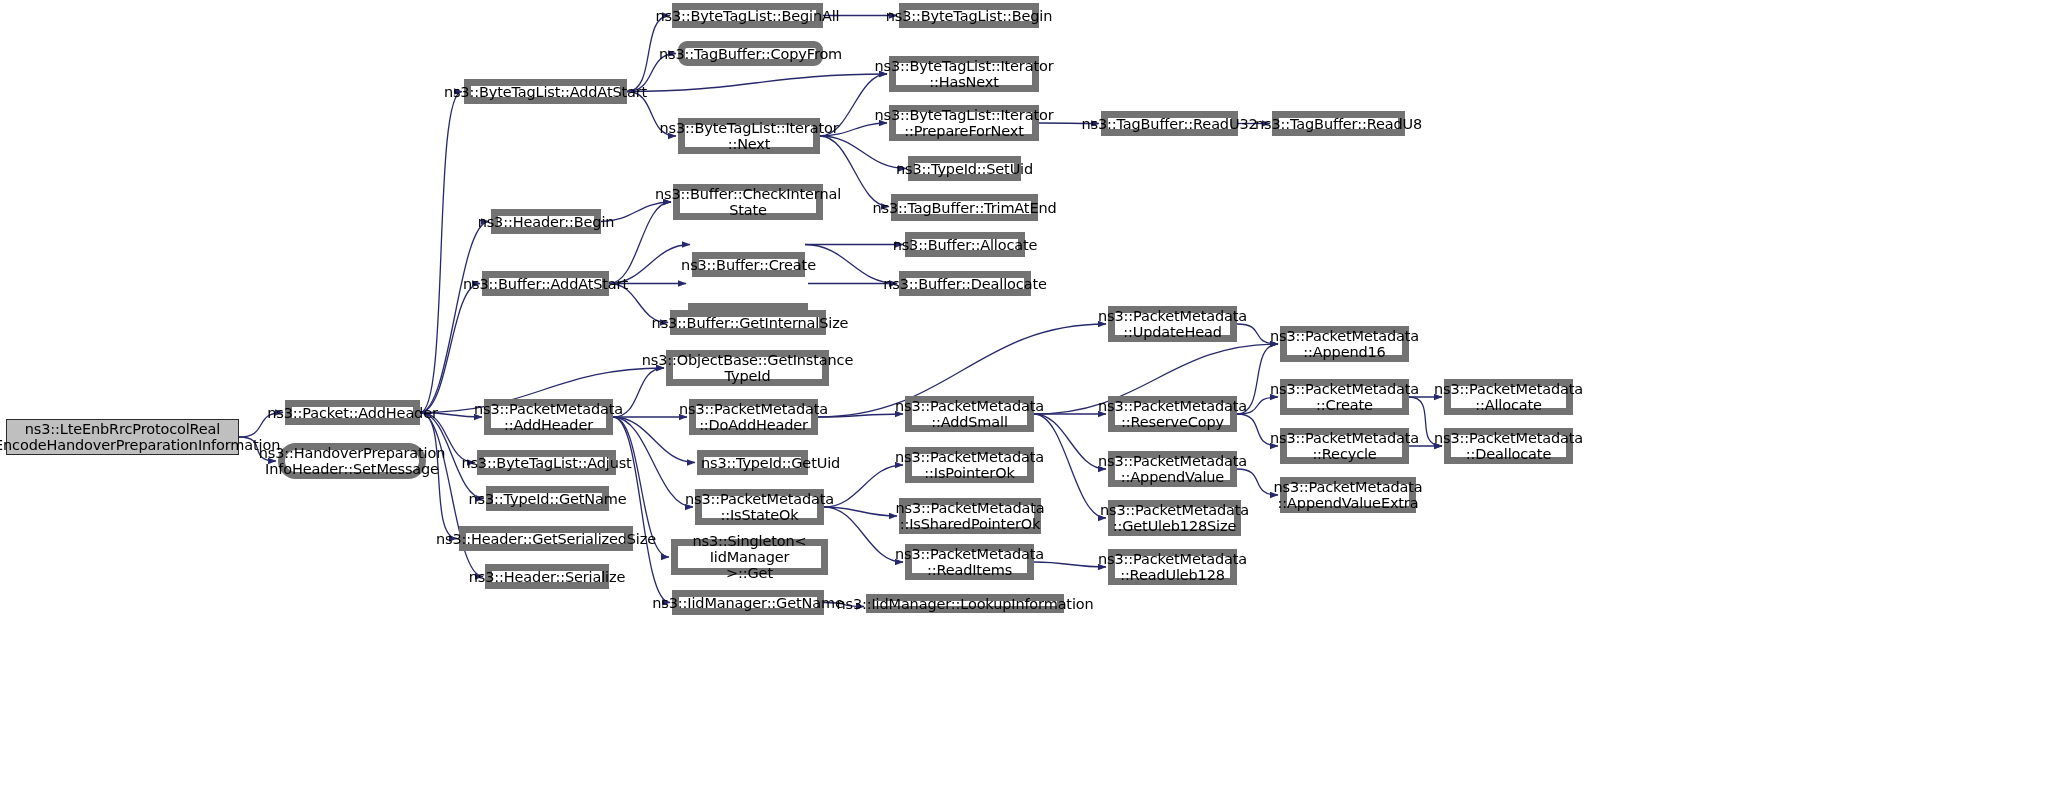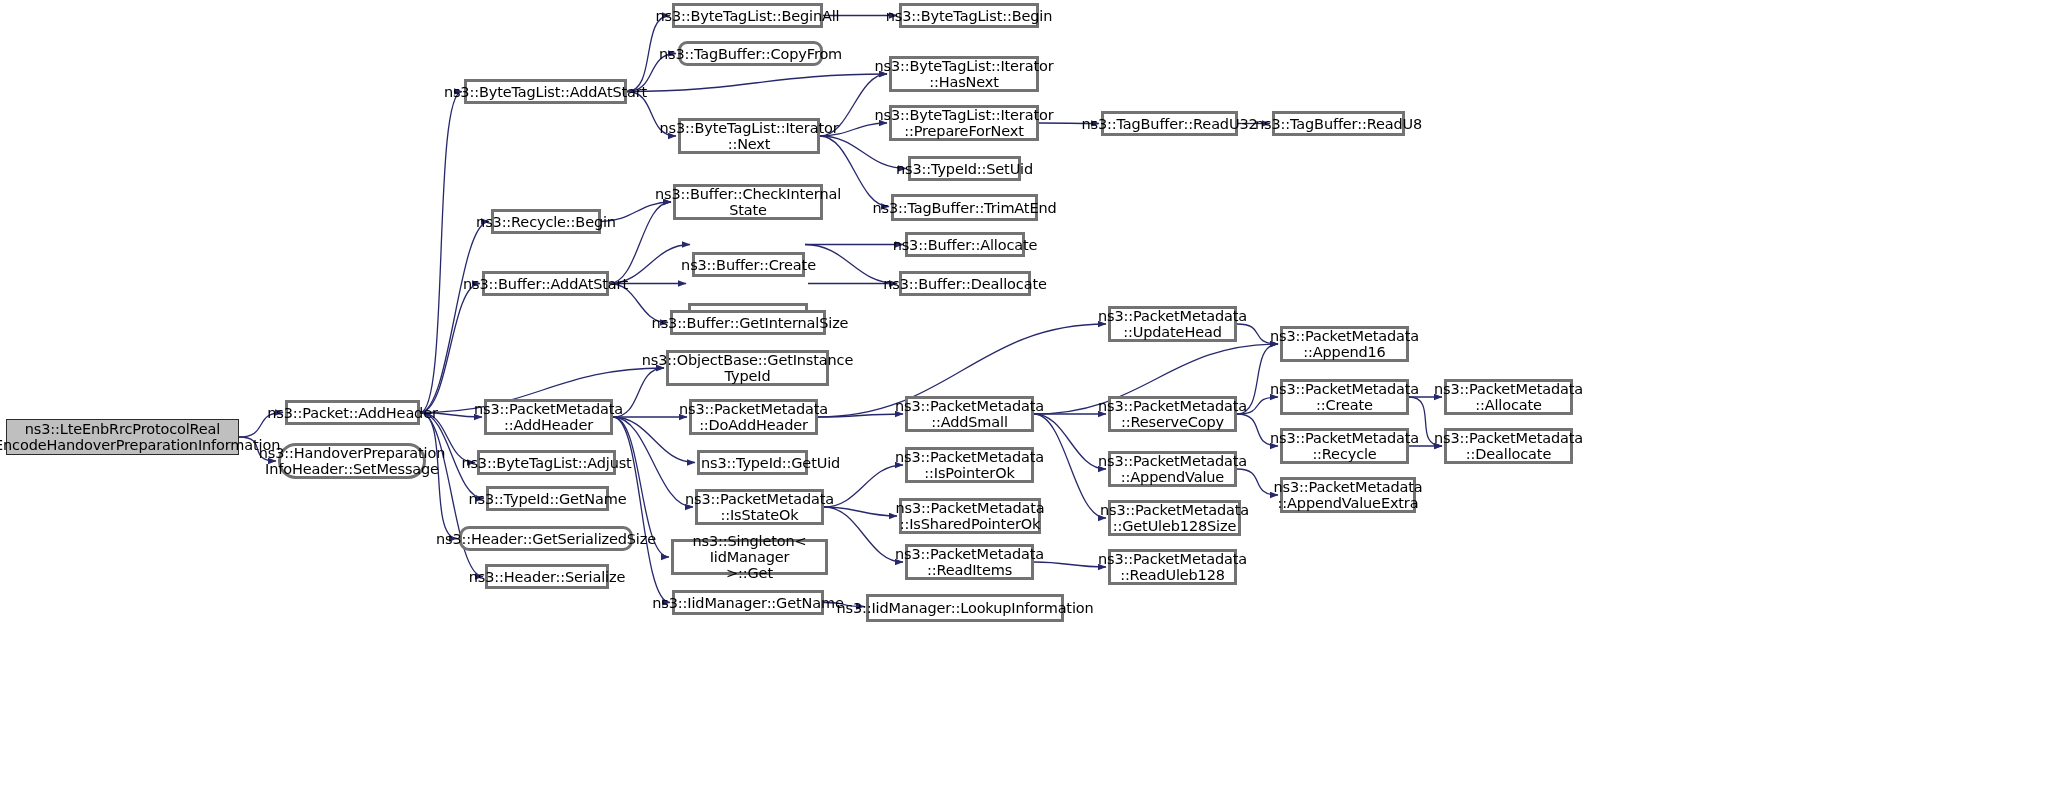--- a/index.html
+++ b/index.html
@@ -20,21 +20,21 @@
     left: 0;
     top: 0;
     width: 2051px;
     height: 812px;
     pointer-events: none;
   }
   .node {
     position: absolute;
     box-sizing: border-box;
     background: #ffffff;
-    border: 3px solid #737373;
+    border: 7px solid #737373;
     color: #000000;
     font-size: 14.5px;
     line-height: 16px;
     display: flex;
     align-items: center;
     justify-content: center;
     text-align: center;
     letter-spacing: -0.15px;
     white-space: pre-line;
     padding: 0 3px;
@@ -113,27 +113,27 @@
         <path d="M 1409 446 C 1439 446, 1412 446, 1442 446" fill="none" stroke="#27286b" stroke-width="1.3" marker-end="url(#arrow)"></path>
       </g>
   </svg>
   <div id="node-layer">
       <div class="node root" style="left: 6px; top: 419px; width: 233px; height: 36px;">ns3::LteEnbRrcProtocolReal
 ::DoEncodeHandoverPreparationInformation</div>
       <div class="node" style="left: 285px; top: 400px; width: 135px; height: 25px;">ns3::Packet::AddHeader</div>
       <div class="node" style="left: 278px; top: 443px; width: 148px; height: 36px; border-radius: 18px;">ns3::HandoverPreparation
 InfoHeader::SetMessage</div>
       <div class="node" style="left: 464px; top: 79px; width: 163px; height: 25px;">ns3::ByteTagList::AddAtStart</div>
-      <div class="node" style="left: 491px; top: 209px; width: 110px; height: 25px;">ns3::Recycle::Begin</div>
+      <div class="node" style="left: 491px; top: 209px; width: 110px; height: 25px;">ns3::Header::Begin</div>
       <div class="node" style="left: 482px; top: 271px; width: 127px; height: 25px;">ns3::Buffer::AddAtStart</div>
       <div class="node" style="left: 484px; top: 399px; width: 129px; height: 36px;">ns3::PacketMetadata
 ::AddHeader</div>
       <div class="node" style="left: 477px; top: 450px; width: 139px; height: 25px;">ns3::ByteTagList::Adjust</div>
       <div class="node" style="left: 486px; top: 486px; width: 123px; height: 25px;">ns3::TypeId::GetName</div>
-      <div class="node" style="left: 459px; top: 526px; width: 174px; height: 25px; border-radius: 10px;">ns3::Header::GetSerializedSize</div>
+      <div class="node" style="left: 459px; top: 526px; width: 174px; height: 25px;">ns3::Header::GetSerializedSize</div>
       <div class="node" style="left: 485px; top: 564px; width: 124px; height: 25px;">ns3::Header::Serialize</div>
       <div class="node" style="left: 672px; top: 3px; width: 151px; height: 25px;">ns3::ByteTagList::BeginAll</div>
       <div class="node" style="left: 678px; top: 41px; width: 145px; height: 25px; border-radius: 9px;">ns3::TagBuffer::CopyFrom</div>
       <div class="node" style="left: 678px; top: 118px; width: 142px; height: 36px;">ns3::ByteTagList::Iterator
 ::Next</div>
       <div class="node" style="left: 673px; top: 184px; width: 150px; height: 36px;">ns3::Buffer::CheckInternal
 State</div>
       <div class="node" style="left: 692px; top: 232px; width: 113px; height: 25px; margin-top: 20px;">ns3::Buffer::Create</div>
       <div class="node" style="left: 688px; top: 271px; width: 120px; height: 25px; margin-top: 32px;">ns3::Buffer::Recycle</div>
       <div class="node" style="left: 670px; top: 310px; width: 156px; height: 25px; padding-left: 7px;">ns3::Buffer::GetInternalSize</div>
@@ -157,21 +157,21 @@
       <div class="node" style="left: 905px; top: 232px; width: 120px; height: 25px;">ns3::Buffer::Allocate</div>
       <div class="node" style="left: 899px; top: 271px; width: 132px; height: 25px;">ns3::Buffer::Deallocate</div>
       <div class="node" style="left: 905px; top: 396px; width: 129px; height: 36px;">ns3::PacketMetadata
 ::AddSmall</div>
       <div class="node" style="left: 905px; top: 447px; width: 129px; height: 36px;">ns3::PacketMetadata
 ::IsPointerOk</div>
       <div class="node" style="left: 899px; top: 498px; width: 142px; height: 36px;">ns3::PacketMetadata
 ::IsSharedPointerOk</div>
       <div class="node" style="left: 905px; top: 544px; width: 129px; height: 36px;">ns3::PacketMetadata
 ::ReadItems</div>
-      <div class="node" style="left: 866px; top: 594px; width: 198px; height: 28px; text-align: right;">ns3::IidManager::LookupInformation</div>
+      <div class="node" style="left: 866px; top: 594px; width: 198px; height: 19px; text-align: right;">ns3::IidManager::LookupInformation</div>
       <div class="node" style="left: 1101px; top: 111px; width: 137px; height: 25px;">ns3::TagBuffer::ReadU32</div>
       <div class="node" style="left: 1108px; top: 306px; width: 129px; height: 36px;">ns3::PacketMetadata
 ::UpdateHead</div>
       <div class="node" style="left: 1108px; top: 396px; width: 129px; height: 36px;">ns3::PacketMetadata
 ::ReserveCopy</div>
       <div class="node" style="left: 1108px; top: 451px; width: 129px; height: 36px;">ns3::PacketMetadata
 ::AppendValue</div>
       <div class="node" style="left: 1108px; top: 500px; width: 133px; height: 36px;">ns3::PacketMetadata
 ::GetUleb128Size</div>
       <div class="node" style="left: 1108px; top: 549px; width: 129px; height: 36px;">ns3::PacketMetadata

